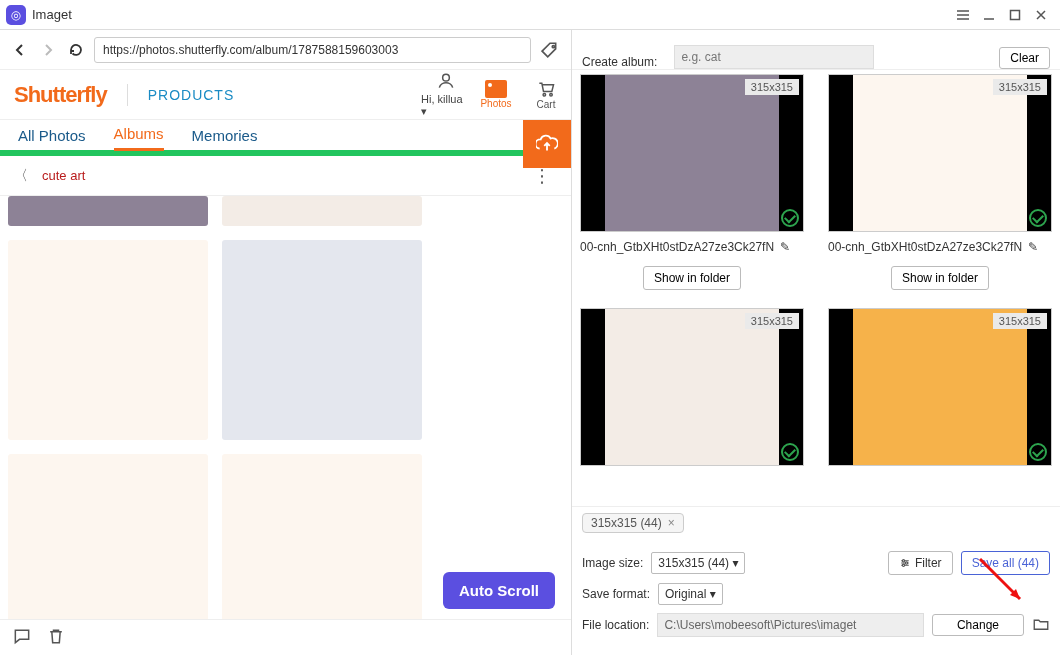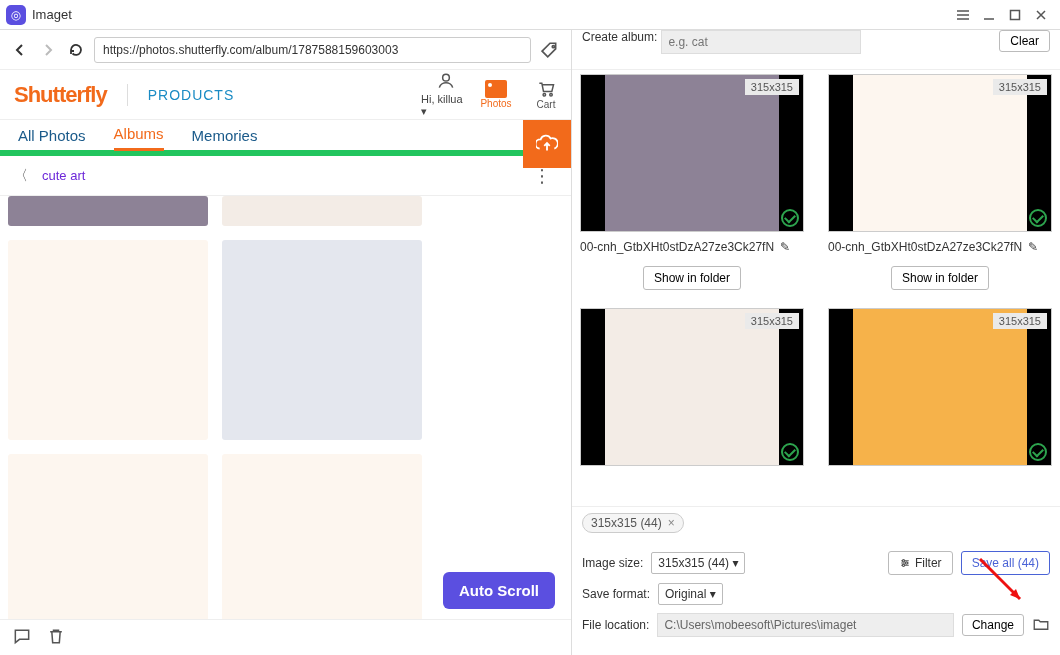--- a/index.html
+++ b/index.html
@@ -41,67 +41,67 @@
 
 .tab-row{height:36px;display:flex;align-items:center;gap:28px;padding-left:18px;border-bottom:6px solid #22c55e;position:relative;}
 .tab{font-size:15px;color:#1a5a8a;cursor:pointer;padding:6px 0;}
 .tab.active{color:#f26a1b;border-bottom:3px solid #f26a1b;}
 .upload-sq{position:absolute;right:0;top:0;width:48px;height:48px;background:#f26a1b;display:flex;align-items:center;justify-content:center;}
 .upload-sq svg{stroke:#fff;fill:none;width:22px;height:22px;}
 
 
 .breadcrumb-row{height:40px;display:flex;align-items:center;padding:0 14px;border-bottom:1px solid #eee;position:relative;}
 .breadcrumb-row .back-chev{color:#555;margin-right:14px;font-size:14px;}
-.breadcrumb-row .crumb{font-size:13px;color:#6d28d9;}
+.breadcrumb-row .crumb{font-size:13px;color:#b91c1c;}
 .breadcrumb-row .kebab{position:absolute;right:20px;font-size:18px;color:#555;letter-spacing:0;}
 
 
 .gallery{flex:1;overflow:hidden;padding:0 8px;position:relative;}
 .grow{display:flex;gap:14px;margin-bottom:14px;}
 .gtile{width:200px;height:200px;background:#f3ece6;border-radius:3px;display:flex;align-items:center;justify-content:center;font-size:11px;color:#aaa;}
 .gtile.small{height:30px;}
 
 .auto-scroll{position:absolute;right:16px;bottom:10px;background:#5b4fe0;color:#fff;border:none;border-radius:6px;padding:10px 16px;font-size:15px;font-weight:bold;cursor:pointer;}
 
 
 .left-bottom{height:36px;border-top:1px solid #eee;display:flex;align-items:center;gap:14px;padding:0 12px;}
 .left-bottom svg{width:20px;height:20px;stroke:#555;fill:none;}
 
 
 .right-pane{flex:1;display:flex;flex-direction:column;}
-.create-row{height:40px;display:flex;align-items:flex-start;gap:4px;padding:0 10px;border-bottom:1px solid #eee;}
+.create-row{height:40px;display:flex;align-items:flex-end;gap:17px;padding:0 10px;border-bottom:1px solid #eee;}
 .create-row label{font-size:12px;color:#333;}
 .create-row input{width:200px;height:24px;background:#eee;border:1px solid #ddd;padding:0 6px;font-size:12px;color:#888;}
 .create-row .spacer{flex:1;}
 .clear-btn{border:1px solid #bbb;background:#fff;border-radius:3px;padding:3px 10px;font-size:12px;cursor:pointer;}
 
 
 .results{flex:1;overflow:auto;padding:4px 8px;position:relative;}
 .result-row{display:flex;gap:24px;margin-bottom:6px;}
 .card{width:224px;}
 .thumb-wrap{height:158px;background:#000;position:relative;border:1px solid #ccc;}
 .thumb-inner{position:absolute;left:24px;right:24px;top:0;bottom:0;background:#e8ded0;display:flex;align-items:center;justify-content:center;color:#bbb;font-size:11px;}
 .size-badge{position:absolute;top:4px;right:4px;background:#eaeaea;color:#555;font-size:11px;padding:2px 6px;}
 .check-badge{position:absolute;bottom:4px;right:4px;width:18px;height:18px;border:2px solid #2da44e;border-radius:50%;display:flex;align-items:center;justify-content:center;}
 .check-badge::after{content:"";width:8px;height:5px;border-left:2px solid #2da44e;border-bottom:2px solid #2da44e;transform:rotate(-45deg);margin-top:-2px;}
 .fname-row{display:flex;align-items:center;gap:6px;margin:8px 0 6px;font-size:12px;color:#333;white-space:nowrap;overflow:hidden;}
 .fname-row .pencil{font-size:12px;}
 .show-folder{display:block;margin:12px auto;border:1px solid #bbb;background:#fff;border-radius:3px;padding:4px 10px;font-size:12px;cursor:pointer;}
 
 
 .right-bottom{border-top:1px solid #eee;padding:6px 10px 10px;position:relative;}
-.chip{display:inline-flex;align-items:center;border:1px solid #ccc;background:#f5f5f5;border-radius:10px;padding:2px 8px;font-size:12px;color:#555;gap:6px;margin-bottom:10px;}
+.chip{display:inline-flex;align-items:center;border:1px solid #ccc;background:#f5f5f5;border-radius:4px;padding:2px 8px;font-size:12px;color:#555;gap:6px;margin-bottom:10px;}
 .chip .x{color:#888;cursor:pointer;}
 .control-row{display:flex;align-items:center;gap:8px;font-size:12px;color:#333;margin:8px 0;}
 .control-row .spacer{flex:1;}
 .select{border:1px solid #bbb;background:#fff;padding:3px 6px;font-size:12px;border-radius:2px;}
 .filter-btn{border:1px solid #bbb;background:#fff;border-radius:3px;padding:4px 10px;font-size:12px;display:flex;align-items:center;gap:4px;}
 .saveall-btn{border:1px solid #4a63d6;color:#4a63d6;background:#fff;border-radius:3px;padding:4px 10px;font-size:12px;cursor:pointer;}
 .loc-input{flex:1;height:24px;background:#eee;border:1px solid #ddd;padding:0 6px;font-size:12px;color:#666;}
-.change-btn{border:1px solid #bbb;background:#fff;border-radius:3px;padding:3px 9px;font-size:12px;}
+.change-btn{border:1px solid #bbb;background:#fff;border-radius:3px;padding:3px 24px;font-size:12px;}
 .folder-icon svg{width:18px;height:18px;stroke:#555;fill:none;}
 
 
 .red-arrow{position:absolute;right:28px;bottom:40px;pointer-events:none;}
 .red-arrow svg{width:60px;height:60px;}
 </style>
 </head>
 <body>
 
 <div class="titlebar">

